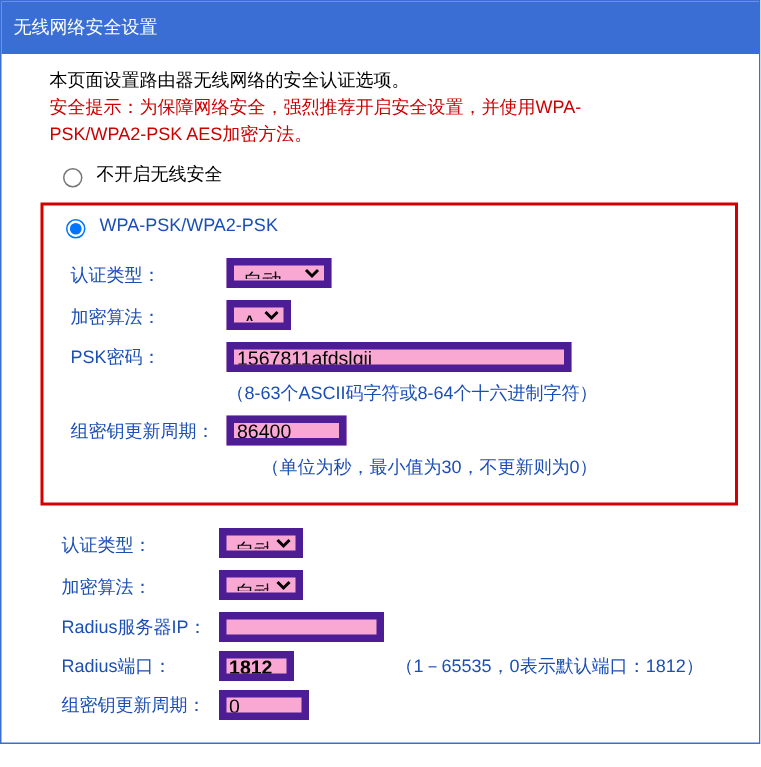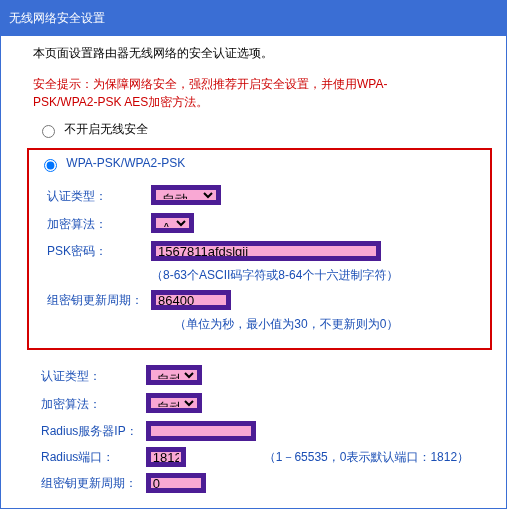--- a/index.html
+++ b/index.html
@@ -18,21 +18,21 @@
     background: #3a6ed4;
     color: #fff;
     padding: 9px 8px;
     font-size: 12px;
   }
   .content {
     padding: 8px 14px 6px 32px;
   }
   .intro {
     color: #000;
-    margin: 0 0 13px 0;
+    margin: 0 0 0 0;
     line-height: 1.5;
   }
   .warn {
     color: #c00;
     margin: 0 0 6px 0;
     line-height: 1.5;
   }
   .radio-row {
     margin: 10px 0 10px 4px;
     color: #000;
@@ -71,21 +71,21 @@
     padding: 1px 2px;
     height: 20px;
   }
   .sel-auth { width: 70px; }
   .sel-enc  { width: 43px; }
   .sel-auth2 { width: 56px; }
   .sel-enc2  { width: 56px; }
   .txt-psk  { width: 230px; }
   .txt-gkey { width: 80px; }
   .txt-radiusip { width: 110px; }
-  .txt-port { width: 40px; }
+  .txt-port { width: 50px; font-weight: bold; }
   .txt-radiuspw { width: 110px; }
   .txt-gkey2 { width: 60px; }
   .redbox {
     border: 2px solid #d40000;
     padding: 6px 10px 6px 10px;
     margin: 4px 0 12px -6px;
   }
   .redbox .radio-row { margin-left: 0; margin-top: 0; }
 </style>
 </head>

